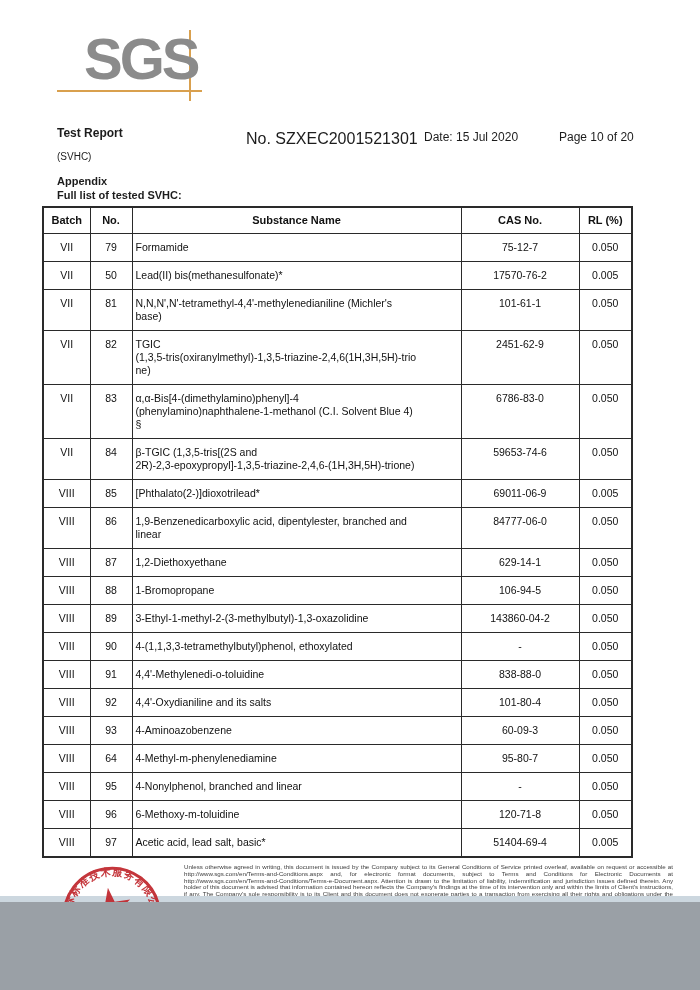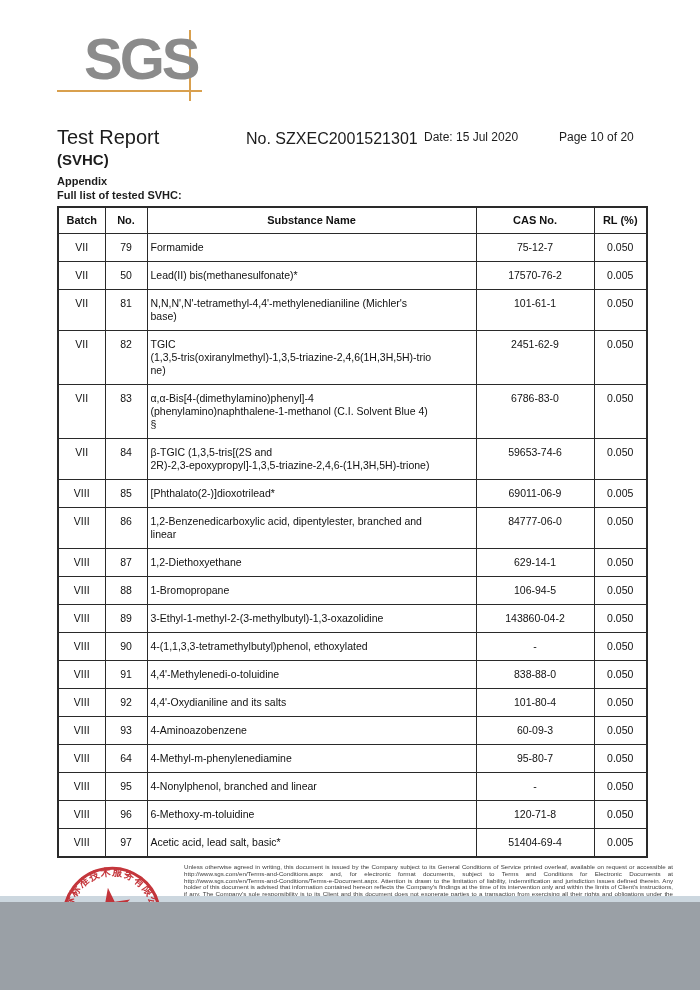--- a/index.html
+++ b/index.html
@@ -7,29 +7,29 @@
     position:relative; width:700px; height:902px; margin:0 auto;
     background:#ffffff; overflow:hidden;
     font-family:"Liberation Sans", sans-serif; color:#1c1c1c;padding-left:32px;
   }
   
   .logo-text{position:absolute; left:84px; top:28px; font-size:58px; font-weight:bold;
     color:#8b8b8b; letter-spacing:-3px; line-height:62px;}
   .logo-hline{position:absolute; left:57px; top:90px; width:145px; height:2px; background:#d9a04e;}
   .logo-vline{position:absolute; left:189px; top:30px; width:2px; height:71px; background:#d9a04e;}
   
-  .title1{position:absolute; left:57px; top:126px; font-size:20px; font-weight:normal;}
-  .title2{position:absolute; left:57px; top:151px; font-size:15px; font-weight:bold;}
+  .title1{position:absolute; left:57px; top:126px; font-size:12px; font-weight:bold;}
+  .title2{position:absolute; left:57px; top:151px; font-size:10px; font-weight:normal;}
   .report-no{position:absolute; left:246px; top:130px; font-size:16px;}
   .report-date{position:absolute; left:424px; top:130px; font-size:12px;}
   .report-page{position:absolute; left:559px; top:130px; font-size:12px;}
   .appendix{position:absolute; left:57px; top:175px; font-size:11px; font-weight:bold;}
   .full-list{position:absolute; left:57px; top:189px; font-size:11px; font-weight:bold;}
   
-  table.svhc{position:absolute; left:57px; top:206px; width:589px;
+  table.svhc{position:absolute; left:42px; top:206px; width:589px;
     border-collapse:collapse; table-layout:fixed;}
   table.svhc th, table.svhc td{border:1px solid #2a2a2a; font-size:10.5px; line-height:13px;
     padding:7px 3px; vertical-align:top; color:#111;}
   table.svhc{border:2px solid #2a2a2a;}
   table.svhc th{font-size:11px; font-weight:bold; text-align:center; padding:6px 2px;}
   td.c-batch, td.c-no, td.c-cas, td.c-rl{text-align:center;}
   td.c-name{text-align:left; padding-left:5px; white-space:pre-line; overflow-wrap:break-word;}
   
   .legal-col{position:absolute; left:184px; top:864px; width:489px;}
   .legal{font-size:6.2px; line-height:6.75px; color:#3c3c3c; text-align:justify;}
@@ -144,21 +144,21 @@
           <td class="c-batch">VIII</td>
           <td class="c-no">85</td>
           <td class="c-name">[Phthalato(2-)]dioxotrilead*</td>
           <td class="c-cas">69011-06-9</td>
           <td class="c-rl">0.005</td>
         </tr>
 
         <tr>
           <td class="c-batch">VIII</td>
           <td class="c-no">86</td>
-          <td class="c-name">1,2-Benzenedicarboxylic acid, dipentylester, branched and
+          <td class="c-name">1,9-Benzenedicarboxylic acid, dipentylester, branched and
 linear</td>
           <td class="c-cas">84777-06-0</td>
           <td class="c-rl">0.050</td>
         </tr>
 
         <tr>
           <td class="c-batch">VIII</td>
           <td class="c-no">87</td>
           <td class="c-name">1,2-Diethoxyethane</td>
           <td class="c-cas">629-14-1</td>

